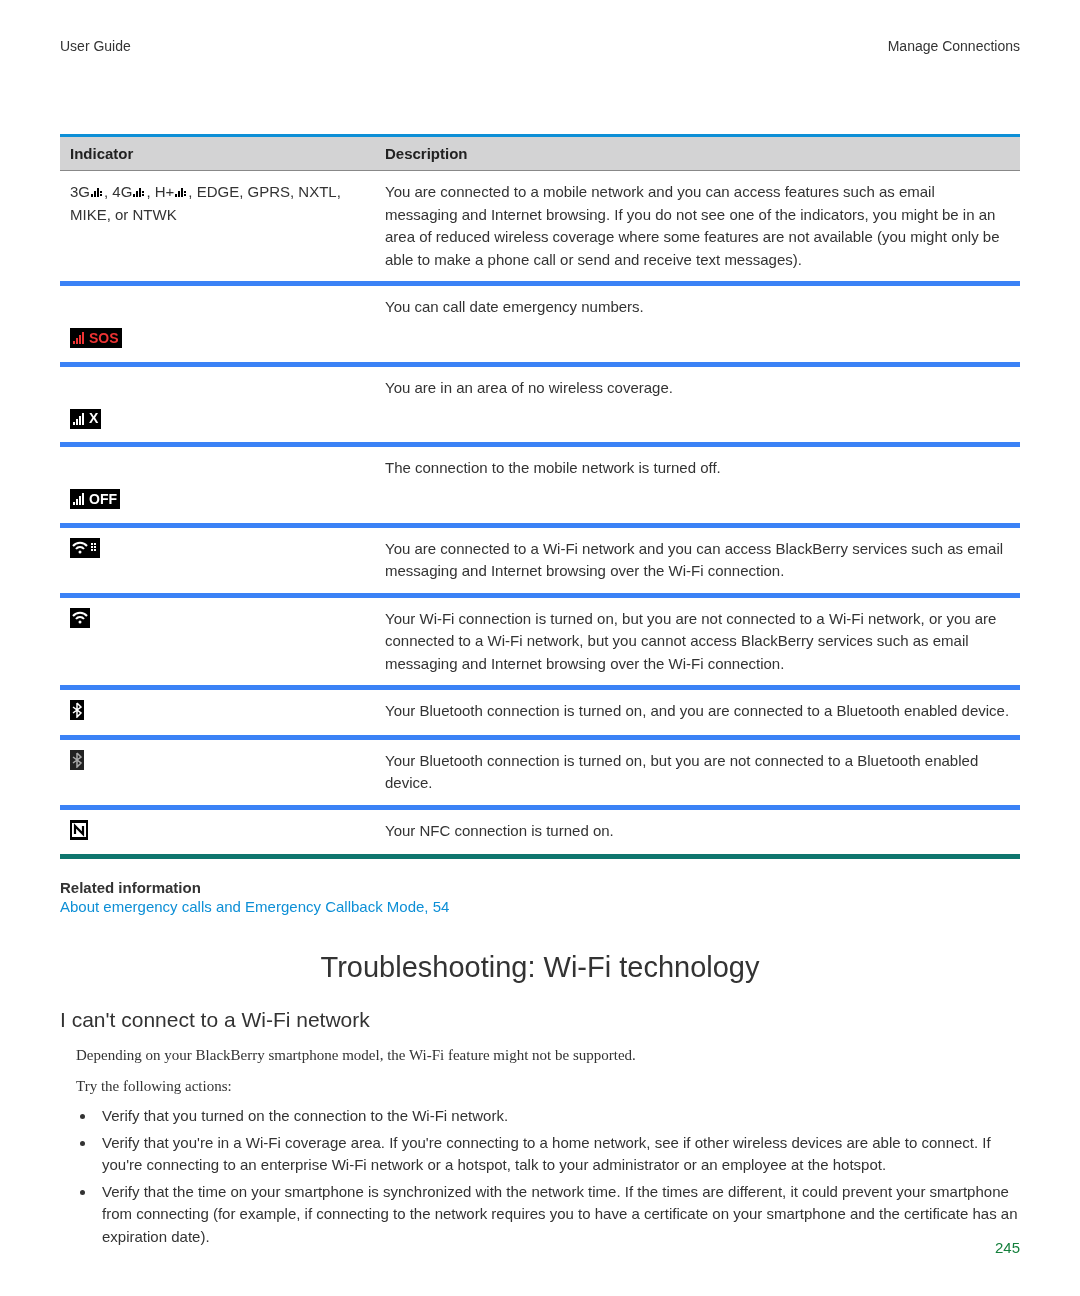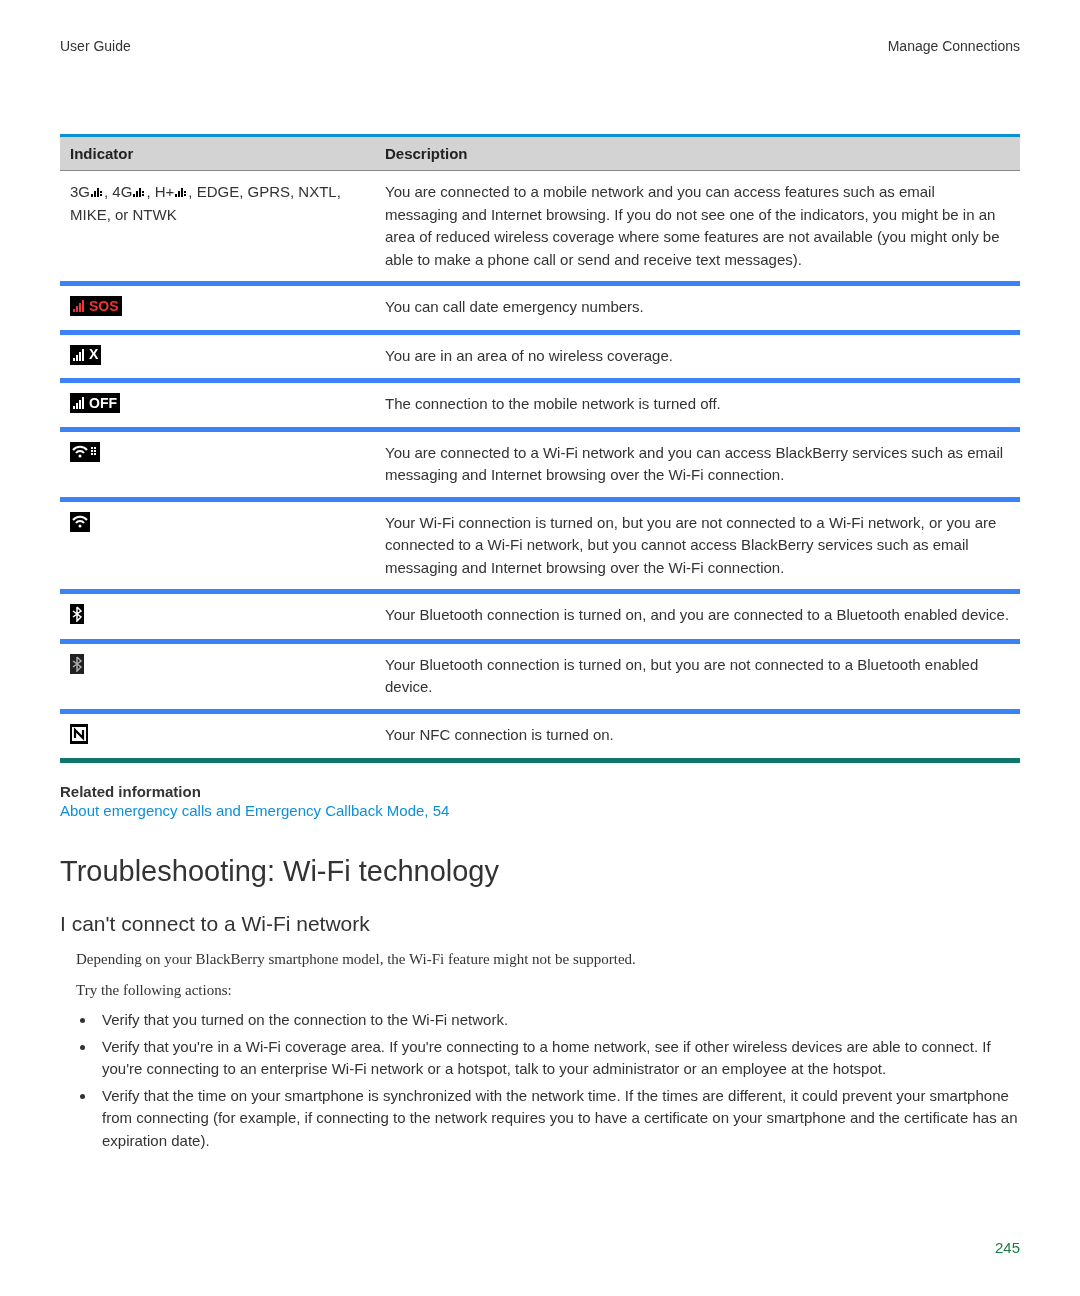--- a/index.html
+++ b/index.html
@@ -63,20 +63,21 @@
   }
   .signal-icon {
     background: #000;
     color: #fff;
     display: inline-flex;
     align-items: center;
     font-weight: bold;
     font-size: 14px;
     height: 20px;
     padding: 0 3px;
+    margin-top: 32px;
   }
   .signal-icon.red { color: #e33; }
   .signal-icon.white { color: #fff; }
   .wifi-box {
     background: #000;
     display: inline-flex;
     align-items: center;
     height: 20px;
     padding: 0 2px;
   }
@@ -110,20 +111,21 @@
     color: #0d8fd6;
     font-size: 15px;
     margin-top: 2px;
   }
   h2.section-title {
     font-family: "Segoe UI Light", "Segoe UI", Arial, sans-serif;
     font-weight: 300;
     font-size: 29px;
     color: #333;
     margin: 36px 0 18px 0;
+    text-align: center;
   }
   h3.sub-title {
     font-family: "Segoe UI Light", "Segoe UI", Arial, sans-serif;
     font-weight: 300;
     font-size: 21px;
     color: #333;
     margin: 24px 0 12px 0;
   }
   .para {
     font-size: 15px;

